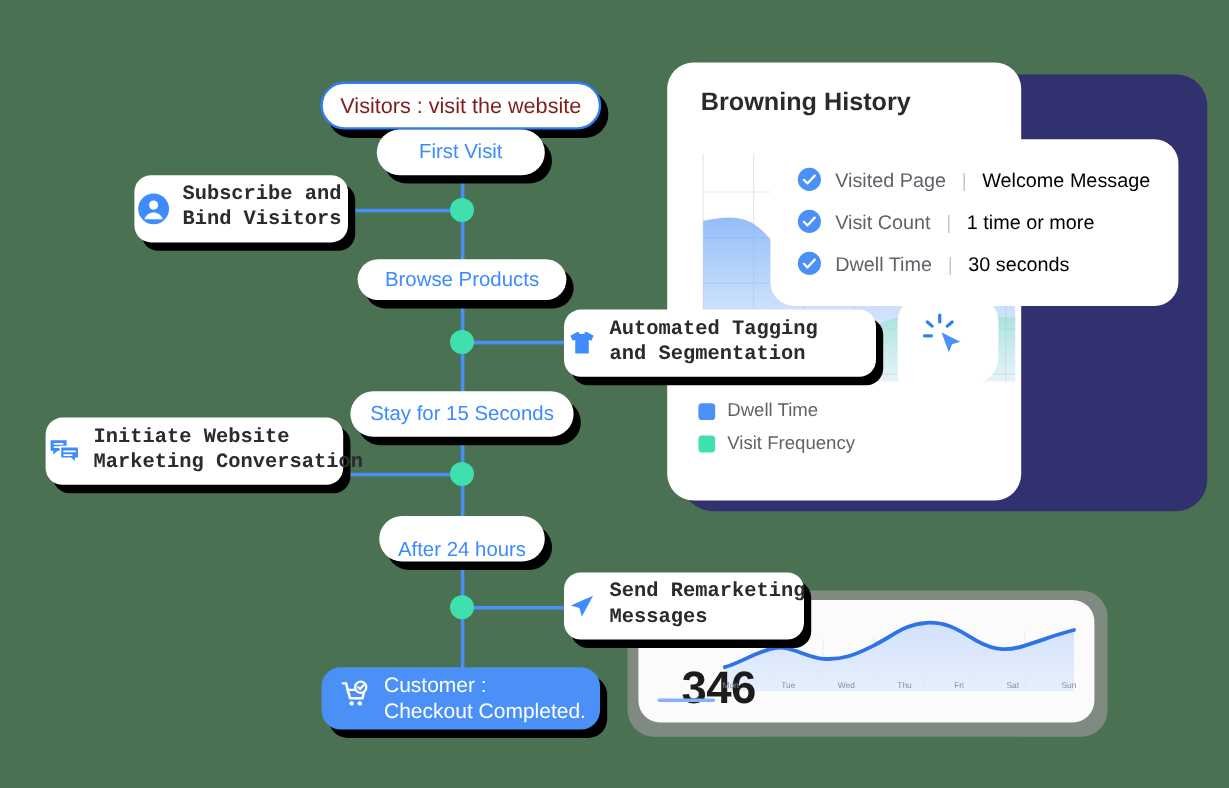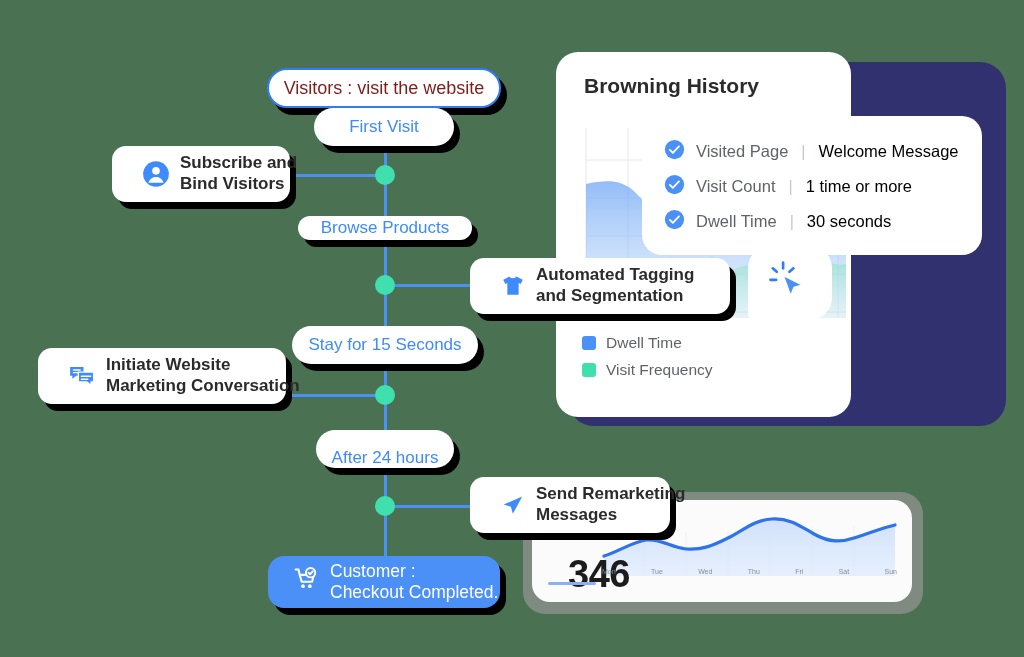--- a/index.html
+++ b/index.html
@@ -31,34 +31,35 @@
     font-size: 18px;
     margin-top: 28px;
   }
   .pill.solid {
     background: #4a90f7;
     color: #ffffff;
     border-radius: 16px;
     font-size: 17.5px;
     font-weight: 500;
     justify-content: flex-start;
-    padding: 0 26px;
+    padding: 0 16px;
     line-height: 1.22;
     text-align: left;
   }
 
   
   .callout {
     position: absolute;
     background: #ffffff;
     border-radius: 14px;
     box-shadow: 6px 7px 0 0 #000000;
     display: flex; align-items: center; gap: 10px;
-    padding: 9px 30px;
+    padding: 9px 2px;
     z-index: 45;
+    font-family: Liberation Mono, monospace;
   }
   .callout .ctext {
     color: #2b2b2b;
     font-size: 17px;
     font-weight: 700;
     line-height: 1.22;
     white-space: nowrap;
   }
   .callout .cicon { flex: 0 0 auto; display: flex; align-items: center; }
 
@@ -165,21 +166,21 @@
   <div class="node" style="left:375px; top:496px;"></div>
 
   <div class="pill primary" style="left:267px; top:40px; width:234px; height:40px;">
     <span>Visitors : visit the website</span>
   </div>
 
   <div class="pill" style="left:314px; top:108px; width:140px; height:38px;">
     <span>First Visit</span>
   </div>
 
-  <div class="pill" style="left:298px; top:216px; width:174px; height:24px;">
+  <div class="pill" style="left:298px; top:216px; width:174px; height:34px;">
     <span>Browse Products</span>
   </div>
 
   <div class="pill" style="left:292px; top:326px; width:186px; height:38px;">
     <span>Stay for 15 Seconds</span>
   </div>
 
   <div class="pill" style="left:316px; top:430px; width:138px; height:38px;align-items:flex-end;">
     <span>After 24 hours</span>
   </div>

